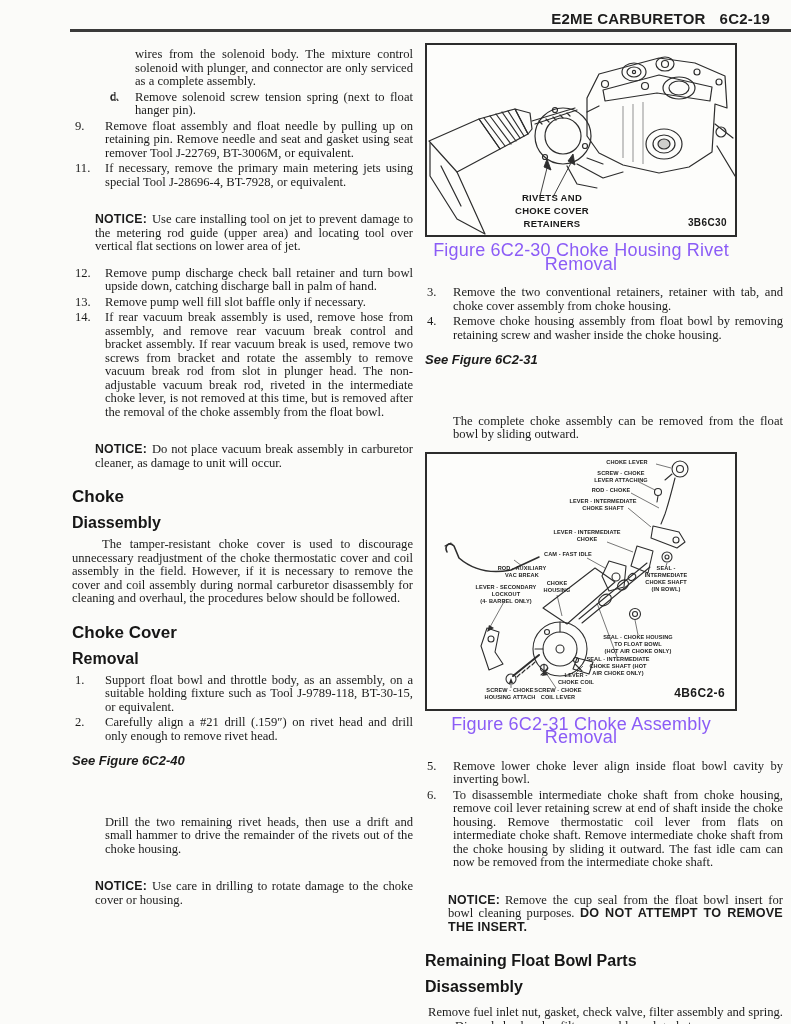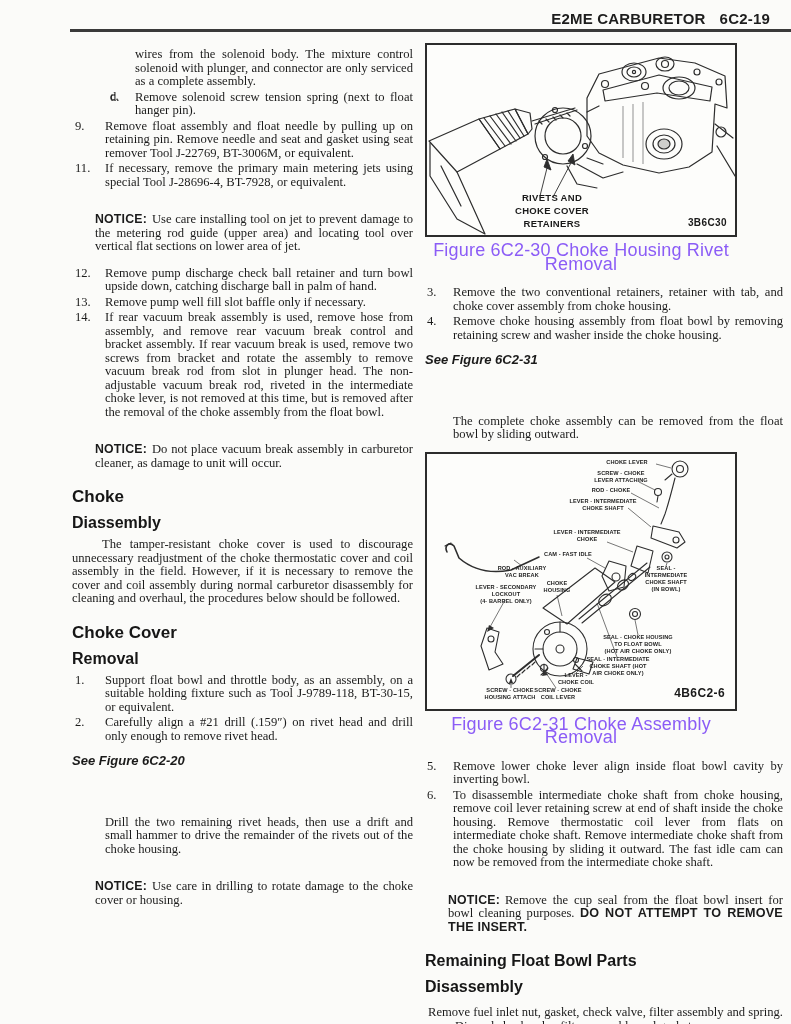--- a/index.html
+++ b/index.html
@@ -150,21 +150,21 @@
     <h2 class="sec">Choke Cover</h2>
     <h3 class="sub">Removal</h3>
 
     <div class="li" style="margin-top:8px;">
       <span class="num">1.</span><span>Support float bowl and throttle body, as an assembly, on a suitable holding fixture such as Tool J-9789-118, BT-30-15, or equivalent.</span>
     </div>
     <div class="li">
       <span class="num">2.</span><span>Carefully align a #21 drill (.159″) on rivet head and drill only enough to remove rivet head.</span>
     </div>
 
-    <p class="seefig">See Figure 6C2-20</p>
+    <p class="seefig">See Figure 6C2-40</p>
     <p class="ind">Drill the two remaining rivet heads, then use a drift and small hammer to drive the remainder of the rivets out of the choke housing.</p>
 
     <p class="notice">
       <span class="nlabel">NOTICE:</span><span>Use care in drilling to rotate damage to the choke cover or housing.</span>
     </p>
   </div>
 
   <div class="col col-right">
 
     <div class="figbox" id="figbox30">

